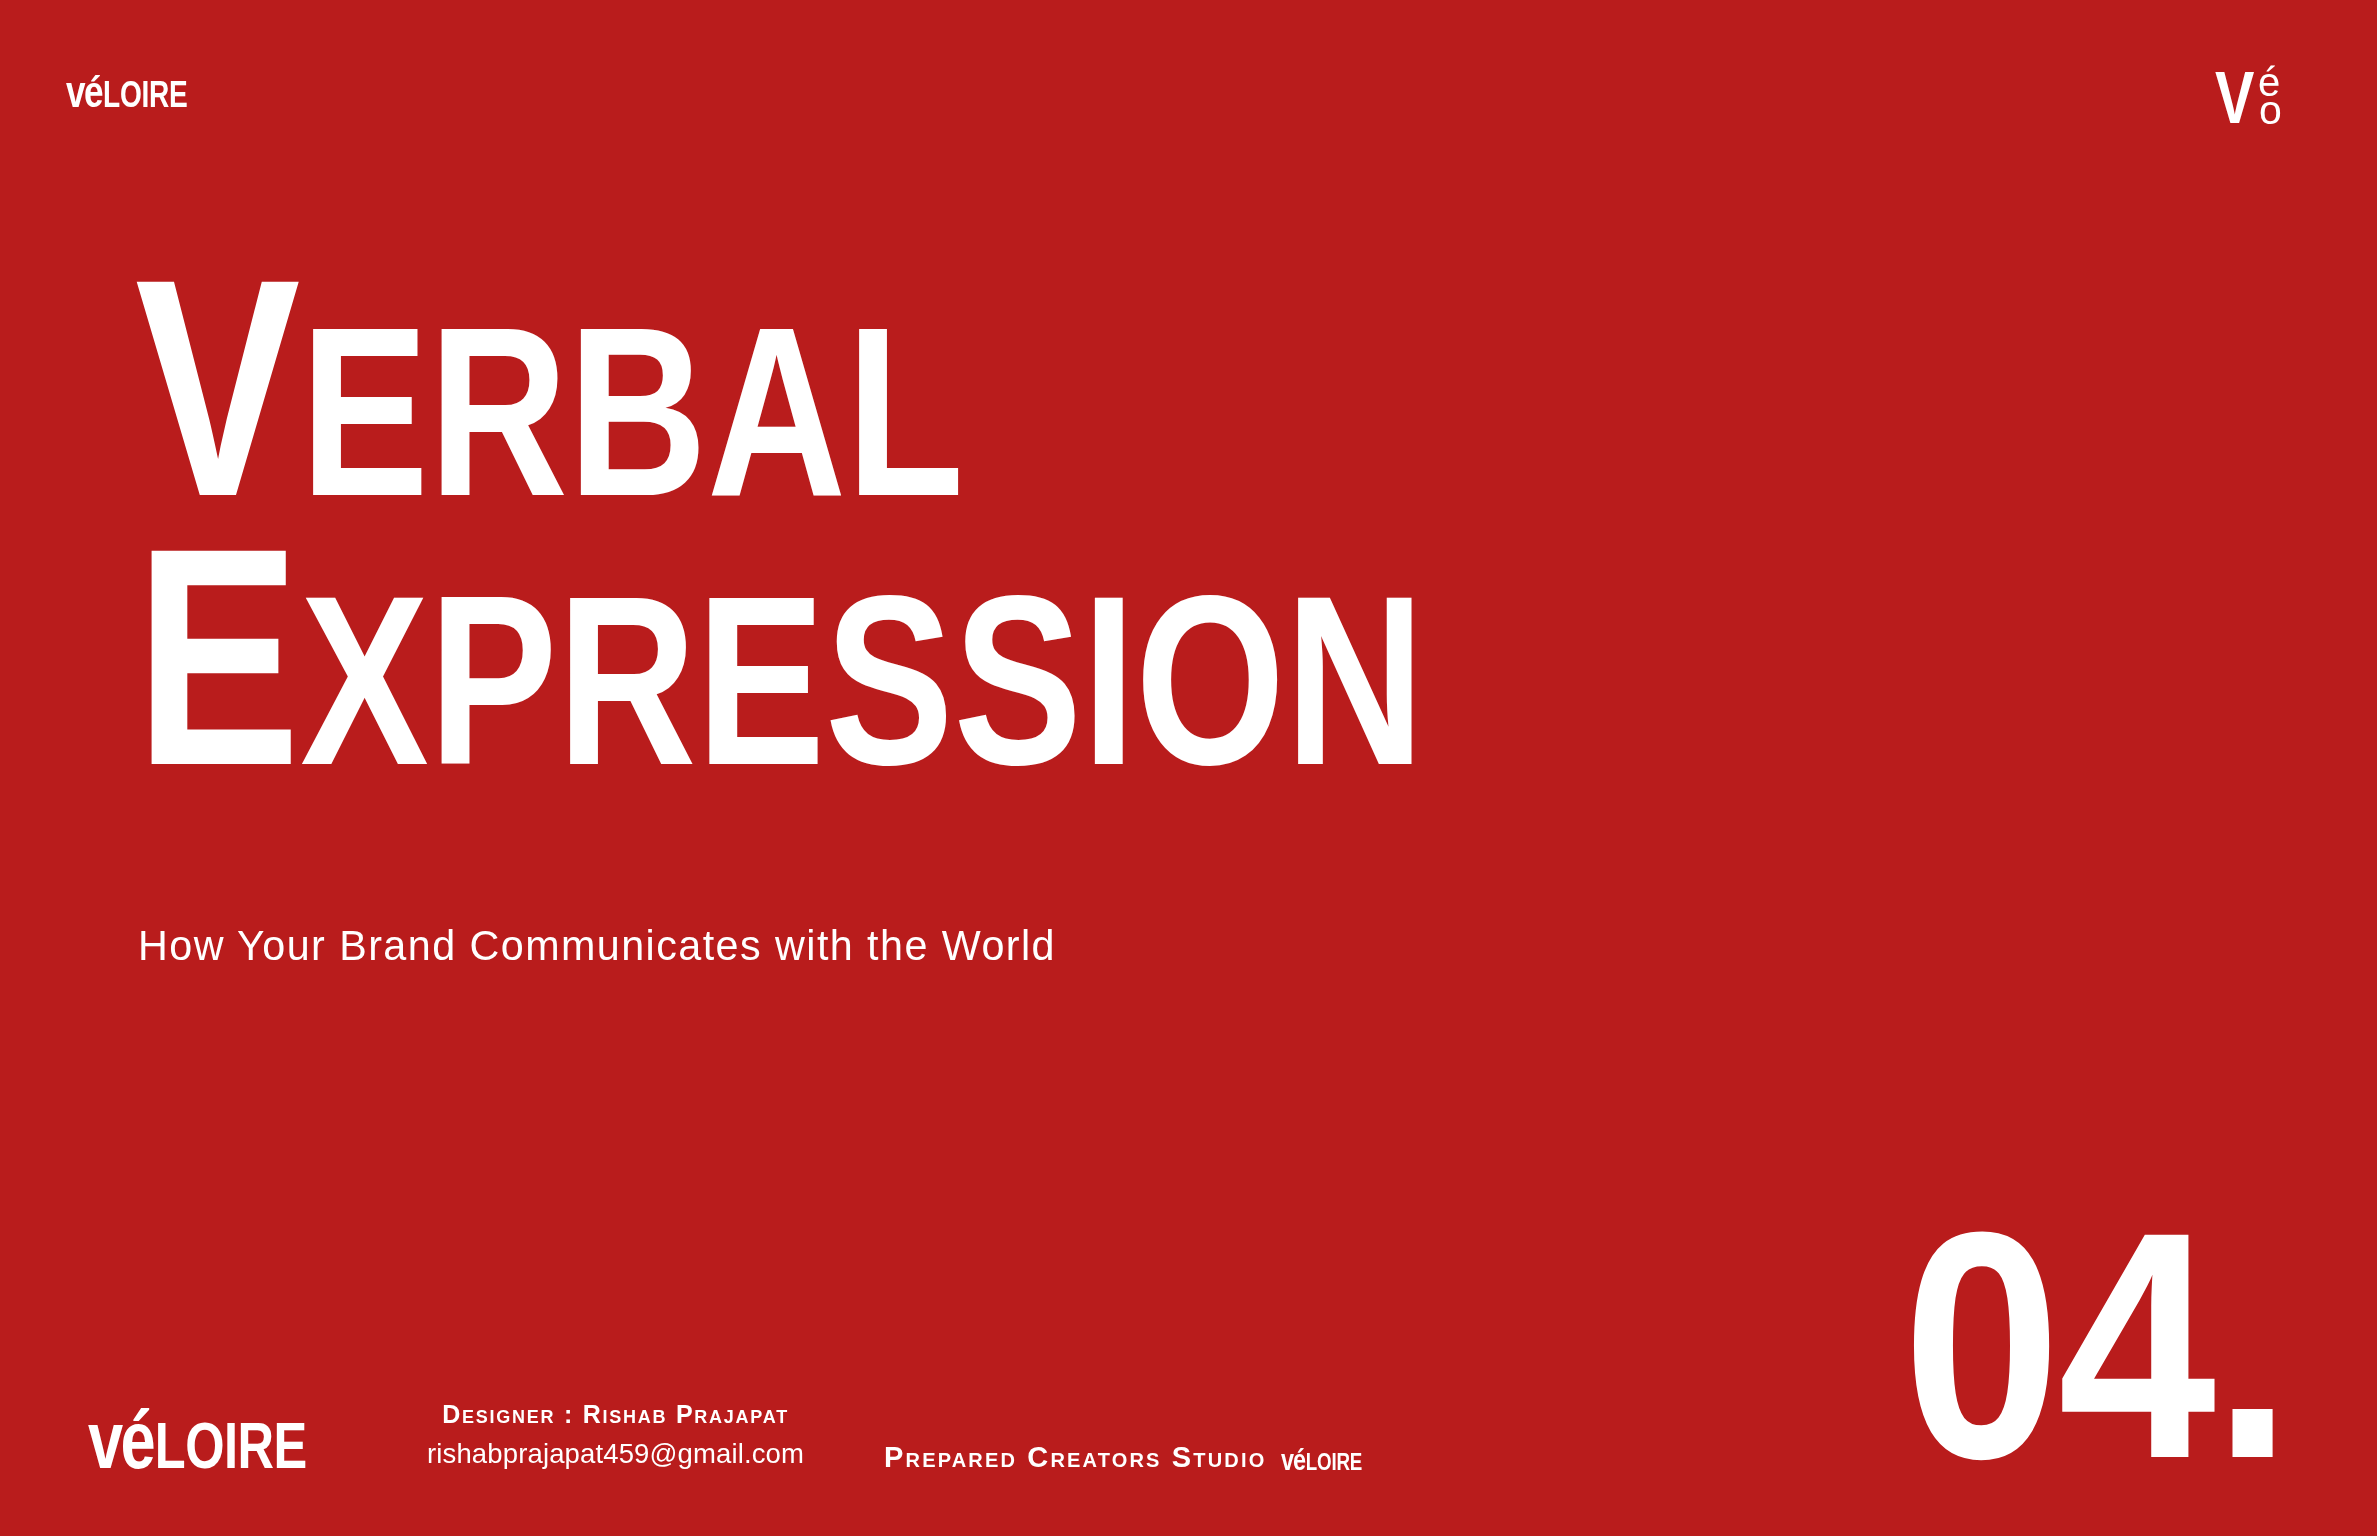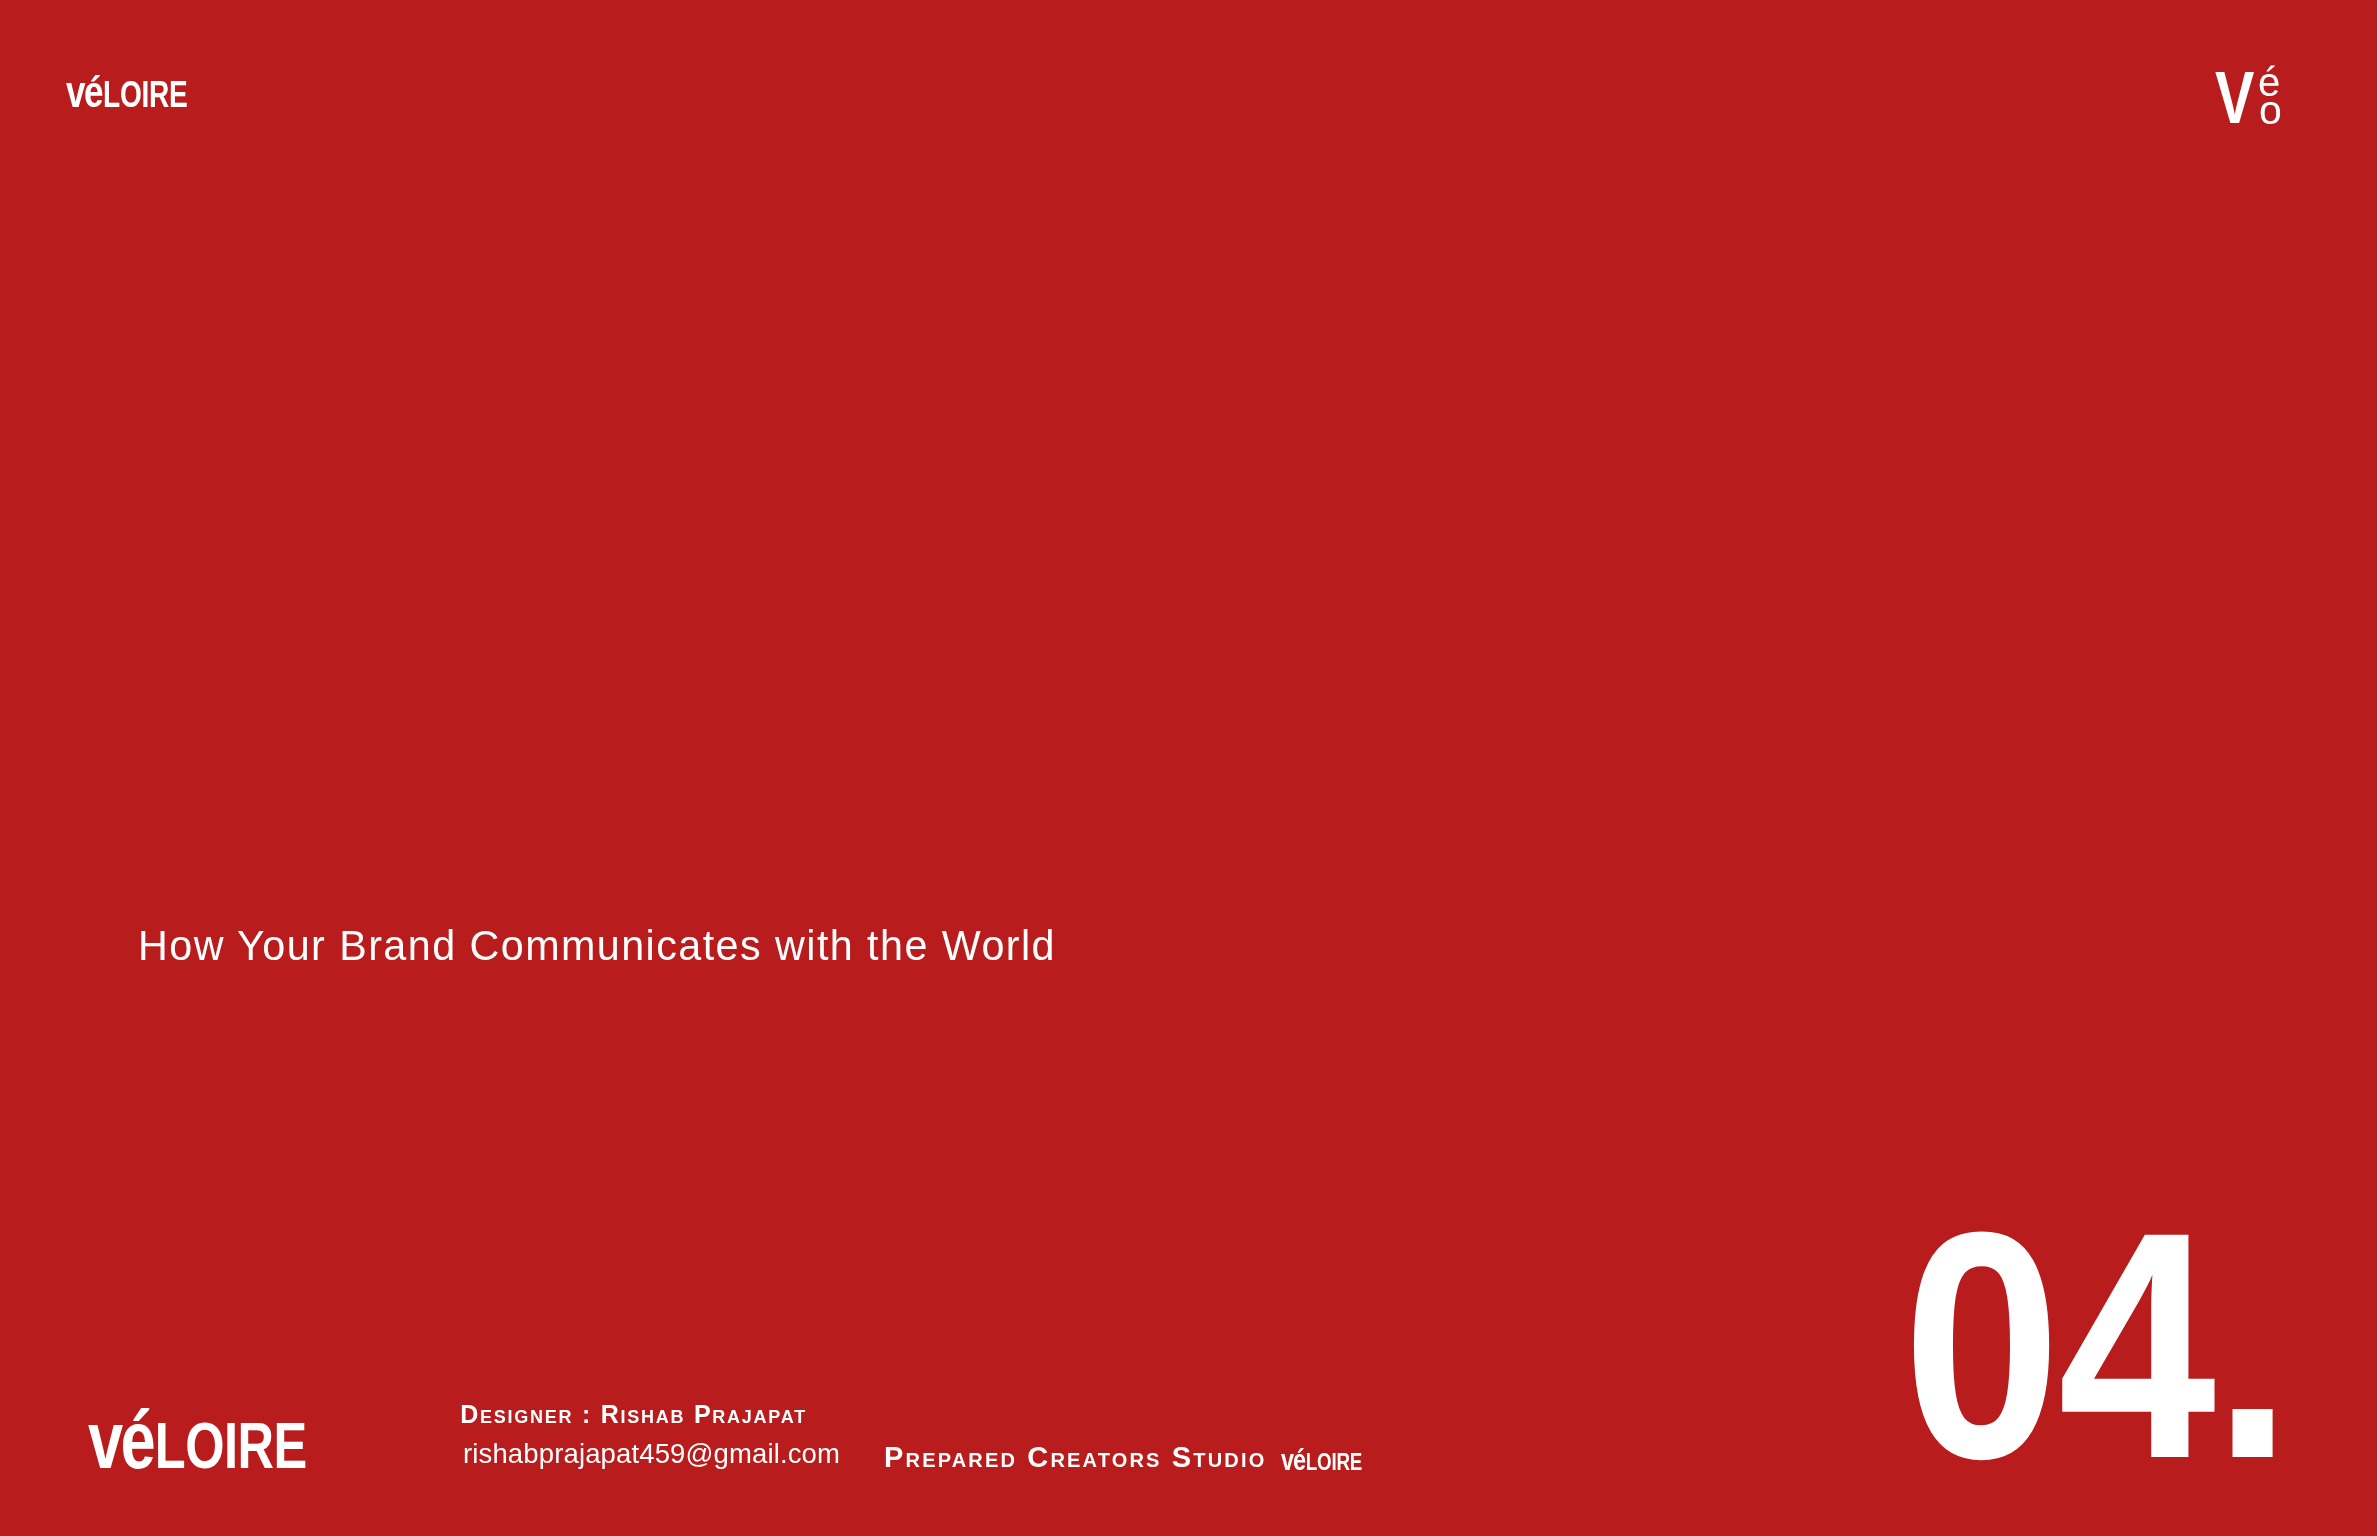--- a/index.html
+++ b/index.html
@@ -179,21 +179,20 @@
     text-transform: capitalize;
     white-space: nowrap;
     text-align: center;
   }
   #credit-email {
     font-family: "Liberation Sans Narrow", "Liberation Sans", sans-serif;
     font-weight: 400;
     font-size: 27.5px;
     letter-spacing: 0.005em;
     white-space: nowrap;
-    margin-left: 36px;
   }
 
   #prepared-by {
     position: absolute;
     left: 884px;
     bottom: 63px;
     font-family: "Liberation Sans Narrow", "Liberation Sans", sans-serif;
     font-weight: 700;
     font-size: 29px;
     letter-spacing: 0.075em;
@@ -217,20 +216,24 @@
   <div id="brand-top-left">
     <span class="wordmark"><span class="wm-v">v</span><span class="wm-e">é</span><span class="wm-rest">LOIRE</span></span>
   </div>
 
   <div id="monogram-top-right">
     <span class="mono-v">V</span>
     <span class="mono-e">é</span>
     <span class="mono-o">o</span>
   </div>
 
+  <div id="headline">
+    <span class="head-line" id="head-line-1"><span class="cap">V</span><span class="smcp">ERBAL</span></span>
+    <span class="head-line" id="head-line-2"><span class="cap">E</span><span class="smcp">XPRESSION</span></span>
+  </div>
 
   <div id="subtitle">How Your Brand Communicates with the World</div>
 
   <div id="section-number">04.</div>
 
   <div id="footer">
 
     <div id="brand-footer">
       <span class="wordmark"><span class="wm-v">v</span><span class="wm-e">é</span><span class="wm-rest">LOIRE</span></span>
     </div>

